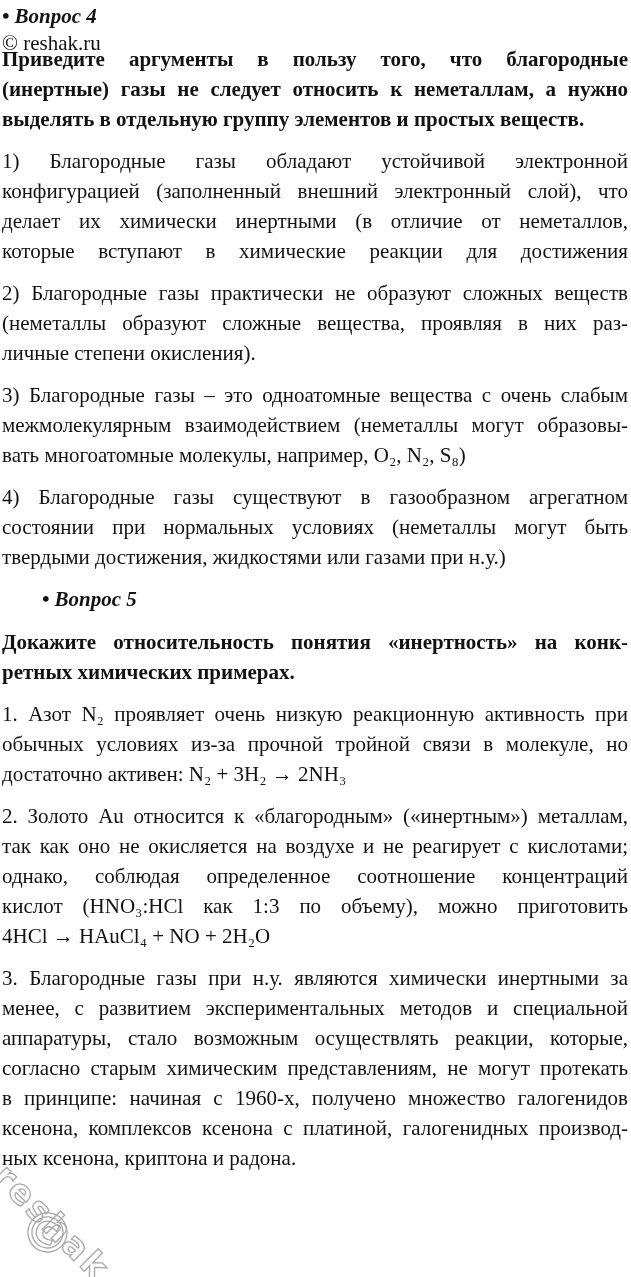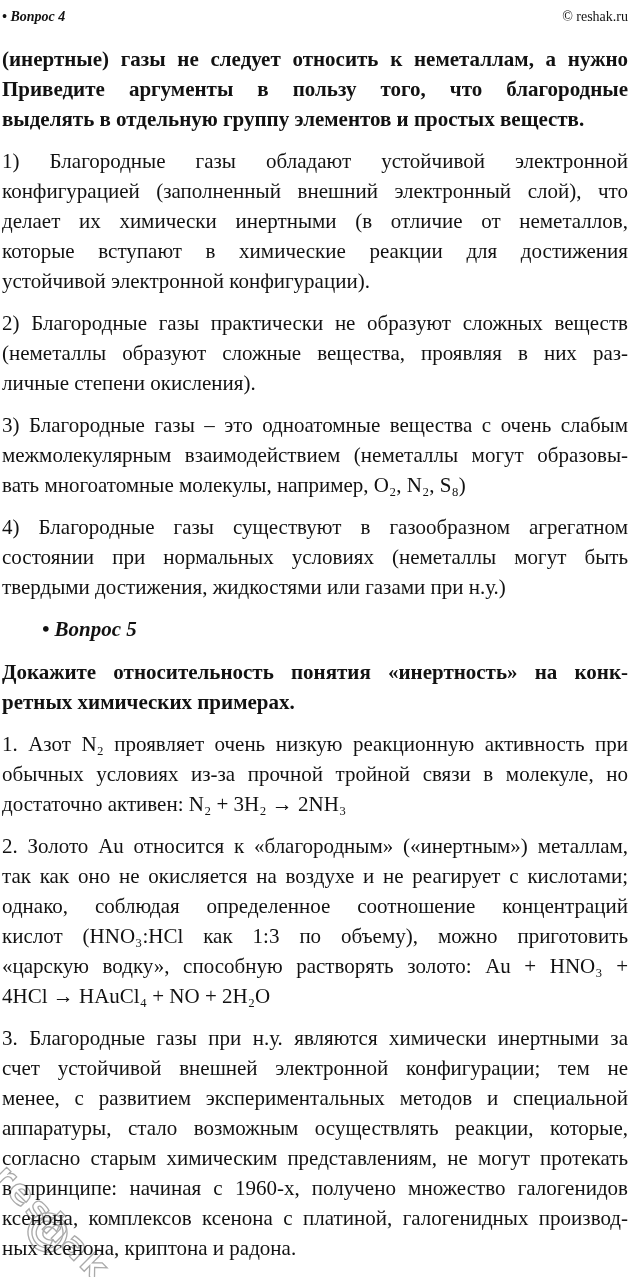--- a/index.html
+++ b/index.html
@@ -15,21 +15,22 @@
     position: relative;
     z-index: 1;
     padding: 3px 3px 0 2px;
   }
   .header-row {
     display: flex;
     justify-content: space-between;
     align-items: baseline;
     height: 27px;
     line-height: 27px;
-    font-size: 14px;
+    font-size: 21px;
+    flex-direction: column;
   }
   .q-label { font-weight: bold; font-style: italic; }
   .credit { font-weight: normal; }
   .para { margin-top: 12px; font-size: 21px; }
   .para.bold { font-weight: bold; margin-top: 14px; }
   .line {
     height: 30px;
     line-height: 30px;
     text-align: justify;
     text-align-last: justify;
@@ -75,30 +76,29 @@
 <div class="wm wm-text">reshak.ru</div>
 <div class="wm wm-symbol">©</div>
 
 <div class="content">
   <div class="header-row">
     <span class="q-label">• Вопрос 4</span>
     <span class="credit">© reshak.ru</span>
   </div>
   <div>
       <div class="para bold">
+        <div class="line">Приведите аргументы в пользу того, что благородные</div>
         <div class="line">(инертные) газы не следует относить к неметаллам, а нужно</div>
-        <div class="line">Приведите аргументы в пользу того, что благородные</div>
         <div class="line last">выделять в отдельную группу элементов и простых веществ.</div>
       </div>
       <div class="para">
         <div class="line">1) Благородные газы обладают устойчивой электронной</div>
         <div class="line">конфигурацией (заполненный внешний электронный слой), что</div>
         <div class="line">делает их химически инертными (в отличие от неметаллов,</div>
         <div class="line">которые вступают в химические реакции для достижения</div>
-        <div class="line last">устойчивой электронной конфигурации).</div>
       </div>
       <div class="para">
         <div class="line">2) Благородные газы практически не образуют сложных веществ</div>
         <div class="line">(неметаллы образуют сложные вещества, проявляя в них раз-</div>
         <div class="line last">личные степени окисления).</div>
       </div>
       <div class="para">
         <div class="line">3) Благородные газы – это одноатомные вещества с очень слабым</div>
         <div class="line">межмолекулярным взаимодействием (неметаллы могут образовы-</div>
         <div class="line last">вать многоатомные молекулы, например, O₂, N₂, S₈)</div>
@@ -116,26 +116,24 @@
       <div class="para">
         <div class="line">1. Азот N₂ проявляет очень низкую реакционную активность при</div>
         <div class="line">обычных условиях из-за прочной тройной связи в молекуле, но</div>
         <div class="line last">достаточно активен: N₂ + 3H₂ → 2NH₃</div>
       </div>
       <div class="para">
         <div class="line">2. Золото Au относится к «благородным» («инертным») металлам,</div>
         <div class="line">так как оно не окисляется на воздухе и не реагирует с кислотами;</div>
         <div class="line">однако, соблюдая определенное соотношение концентраций</div>
         <div class="line">кислот (HNO₃:HCl как 1:3 по объему), можно приготовить</div>
-        <div class="line">«царскую водку», способную растворять золото: Au + HNO₃ +</div>
         <div class="line last">4HCl → HAuCl₄ + NO + 2H₂O</div>
       </div>
       <div class="para">
         <div class="line">3. Благородные газы при н.у. являются химически инертными за</div>
-        <div class="line">счет устойчивой внешней электронной конфигурации; тем не</div>
         <div class="line">менее, с развитием экспериментальных методов и специальной</div>
         <div class="line">аппаратуры, стало возможным осуществлять реакции, которые,</div>
         <div class="line">согласно старым химическим представлениям, не могут протекать</div>
         <div class="line">в принципе: начиная с 1960-х, получено множество галогенидов</div>
         <div class="line">ксенона, комплексов ксенона с платиной, галогенидных производ-</div>
         <div class="line last">ных ксенона, криптона и радона.</div>
       </div>
     </div>
 </div>
 

